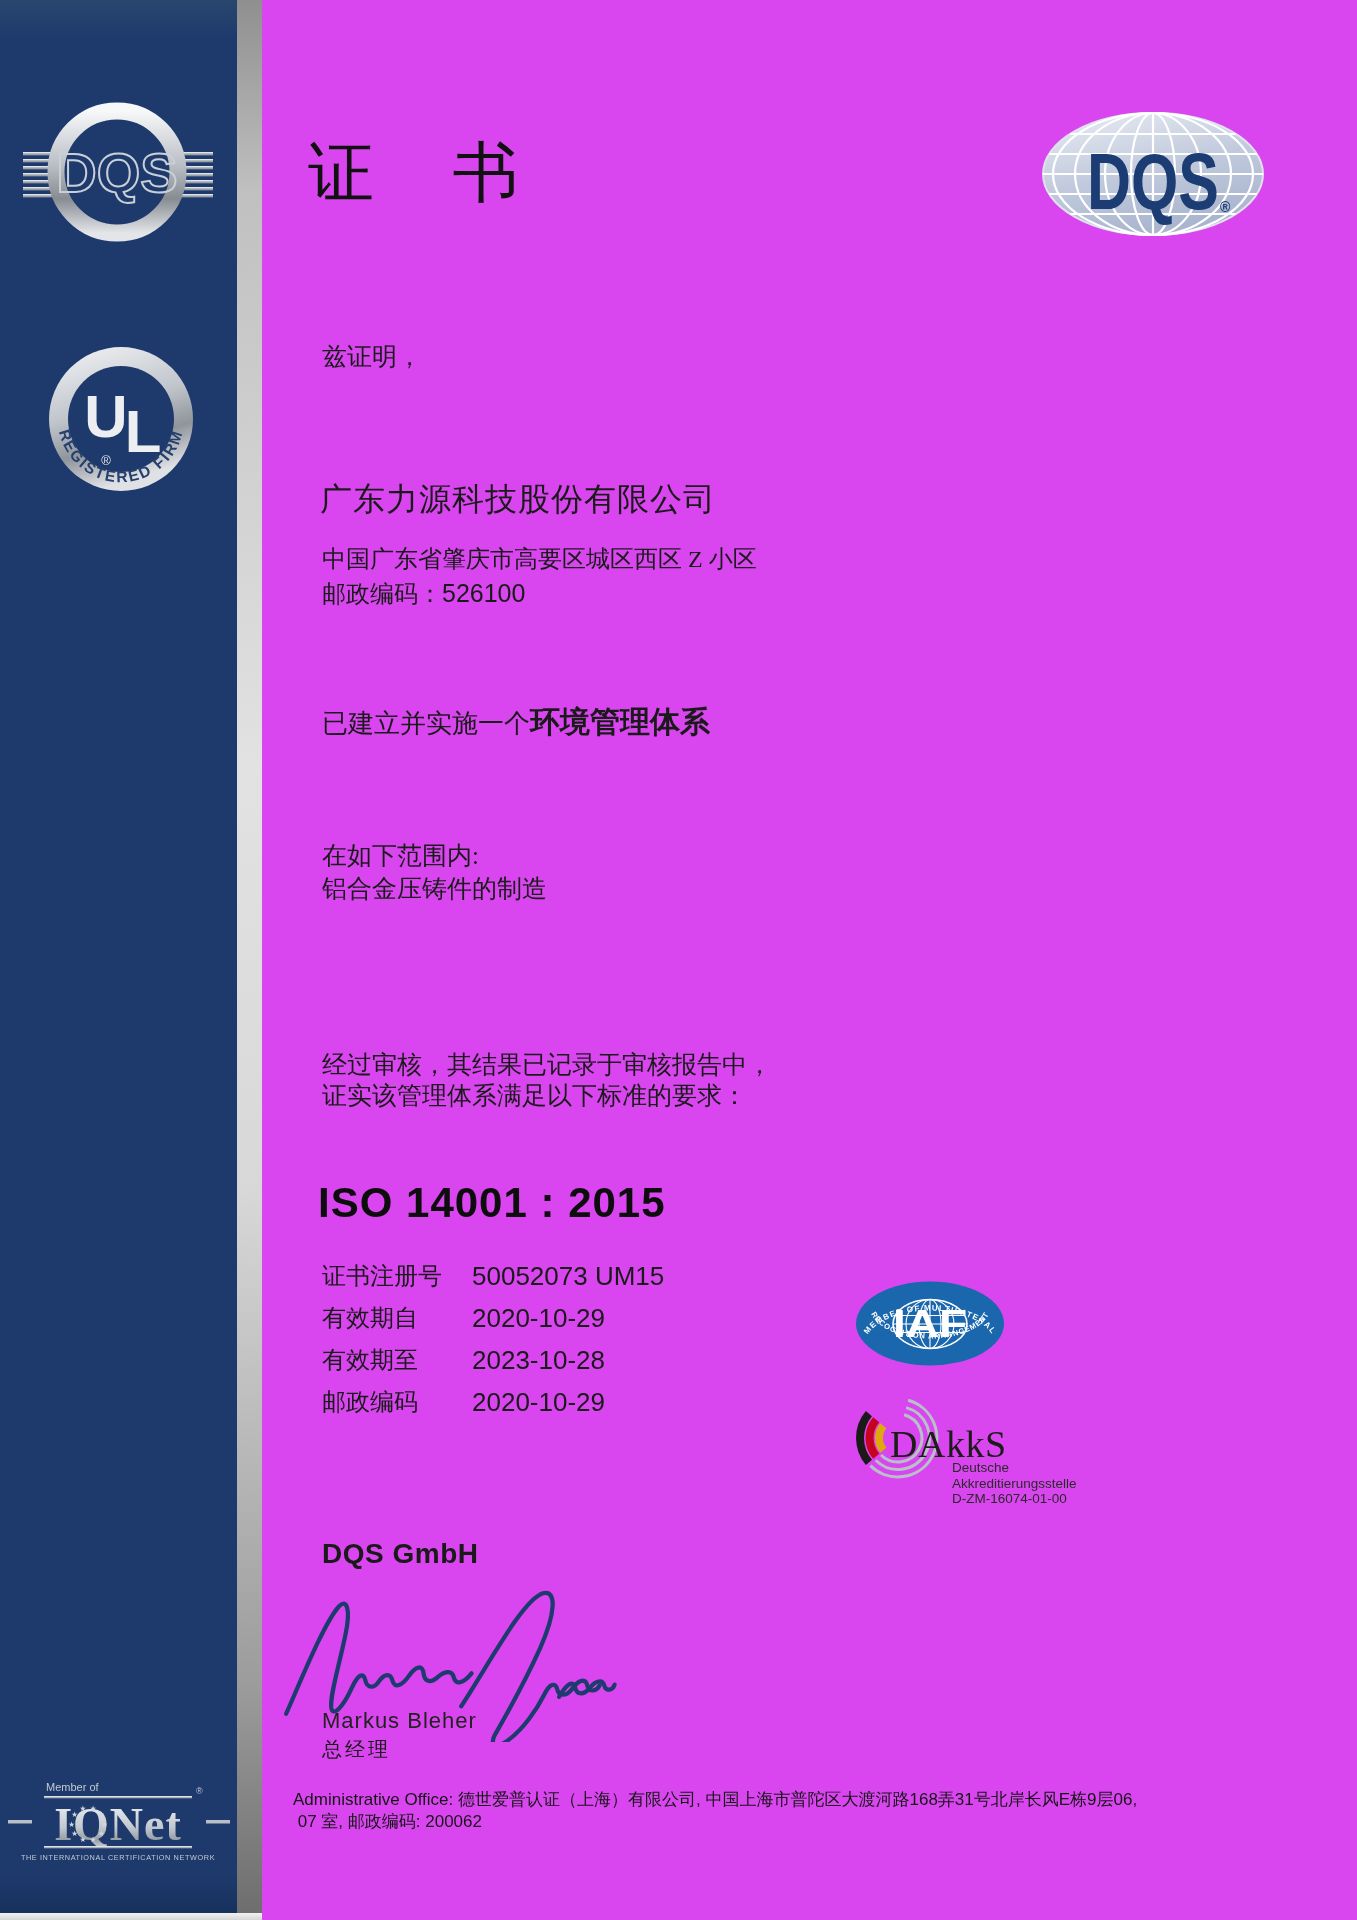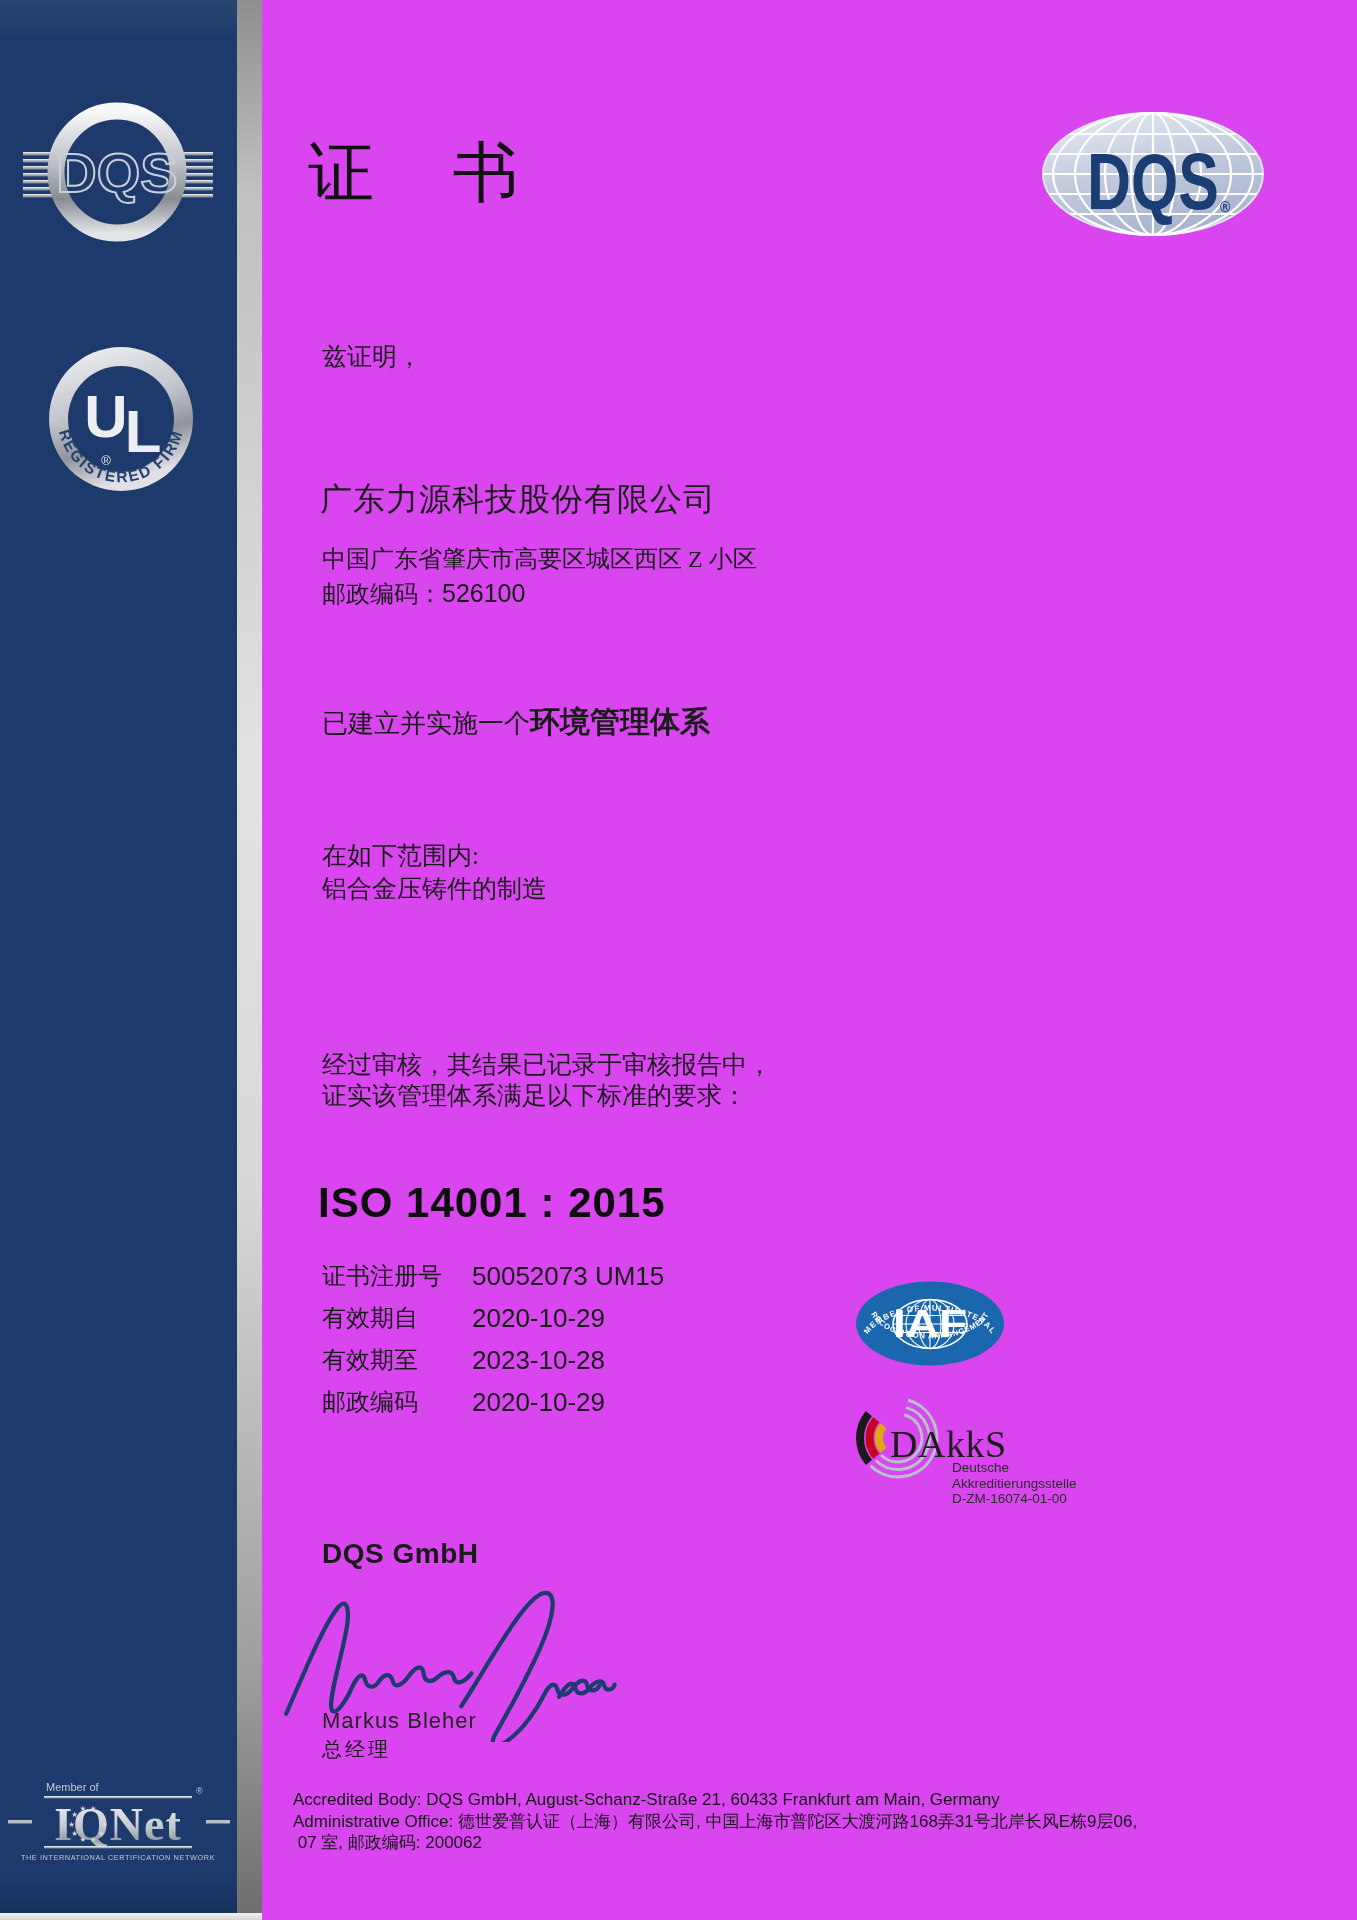--- a/index.html
+++ b/index.html
@@ -239,18 +239,17 @@
       <path d="M 10 140 C 26 104 50 44 66 26 C 74 17 79 28 73 56 C 66 90 56 122 58 134 C 60 144 71 132 80 112 C 86 99 92 95 94 104 C 96 113 103 114 109 105 C 115 97 121 97 123 105 C 125 113 133 111 141 99 C 148 89 155 88 156 97 C 157 106 163 108 171 101 C 178 95 186 93 188 101 C 190 110 198 108 207 97"></path>
       <path d="M 196 132 C 226 86 262 18 283 12 C 298 8 296 34 280 70 C 262 110 240 148 232 162 C 226 172 232 178 246 168 C 262 156 276 136 284 120 C 290 108 296 106 298 114 C 300 122 308 122 315 112 C 321 104 328 102 330 110 C 332 118 340 116 343 110"></path>
       <path d="M 300 122 C 308 108 315 104 317 112 C 319 120 326 121 333 112 C 339 105 346 103 348 110 C 350 117 357 115 359 109"></path>
     </g>
   </svg>
 
   <div class="abs sig-name sans">Markus Bleher</div>
   <div class="abs sig-title">总经理</div>
 
   <div class="abs footer sans">
-    <div>Accredited Body: DQS GmbH, August-Schanz-Straße 21, 60433 Frankfurt am Main, Germany</div>
     <div>Administrative Office: 德世爱普认证（上海）有限公司, 中国上海市普陀区大渡河路168弄31号北岸长风E栋9层06,</div>
     <div> 07 室, 邮政编码: 200062</div>
   </div>
 
 </div>
 
 </body></html>

